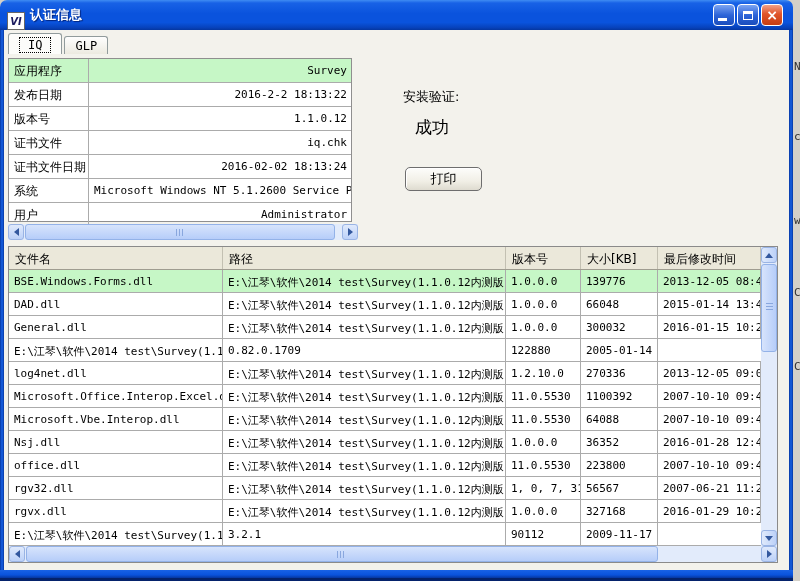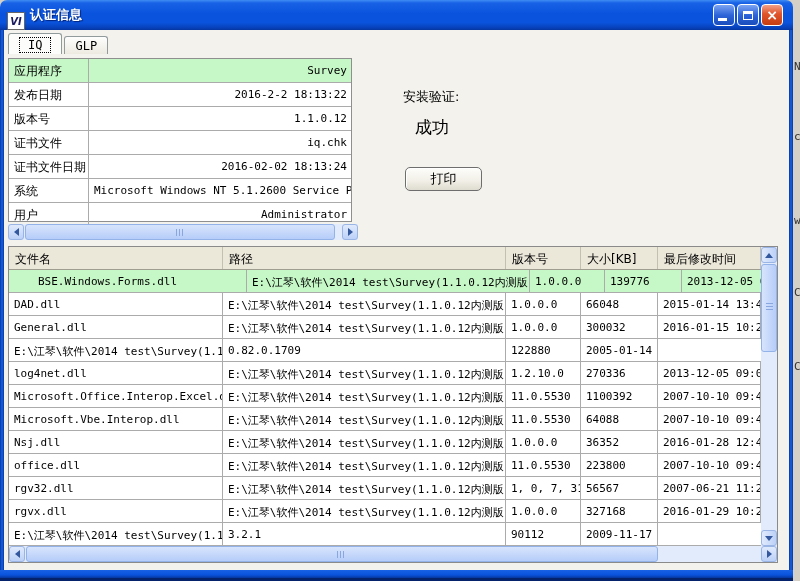--- a/index.html
+++ b/index.html
@@ -100,21 +100,21 @@
   
   .file-table {
     position:absolute; left:4px; top:216px; width:770px; height:317px;
     border:1px solid #8a8a8a; background:#4d7c0f; overflow:hidden;
   }
   .cols { display:grid; grid-template-columns:214px 283px 75px 77px 103px; }
   .thead { height:23px; background:#ebe8da; border-bottom:1px solid #9f9c90; width:752px; }
   .th { padding:4px 0 0 6px; font-size:12px; border-right:1px solid #c3c0b2; overflow:hidden; white-space:nowrap; }
   .tbody { width:752px; }
   .trow { height:23px; border-bottom:1px solid #ababab; background:#fff; }
-  .trow.hl { background:#c6f7c6;padding-left:24px; }
+  .trow.hl { background:#c6f7c6; }
   .td { padding:5px 0 0 5px; font-family:"DejaVu Sans Mono", monospace; font-size:11px;
         border-right:1px solid #ababab; overflow:hidden; white-space:nowrap; }
   .ft-vscroll { top:0; right:0; height:299px; }
   .ft-hscroll { bottom:0; left:0; width:768px; }
 
   
   .fragment { position:absolute; left:794px; width:8px; overflow:hidden; font:11px "DejaVu Sans Mono", monospace; color:#333; }
 </style>
 </head>
 <body>

